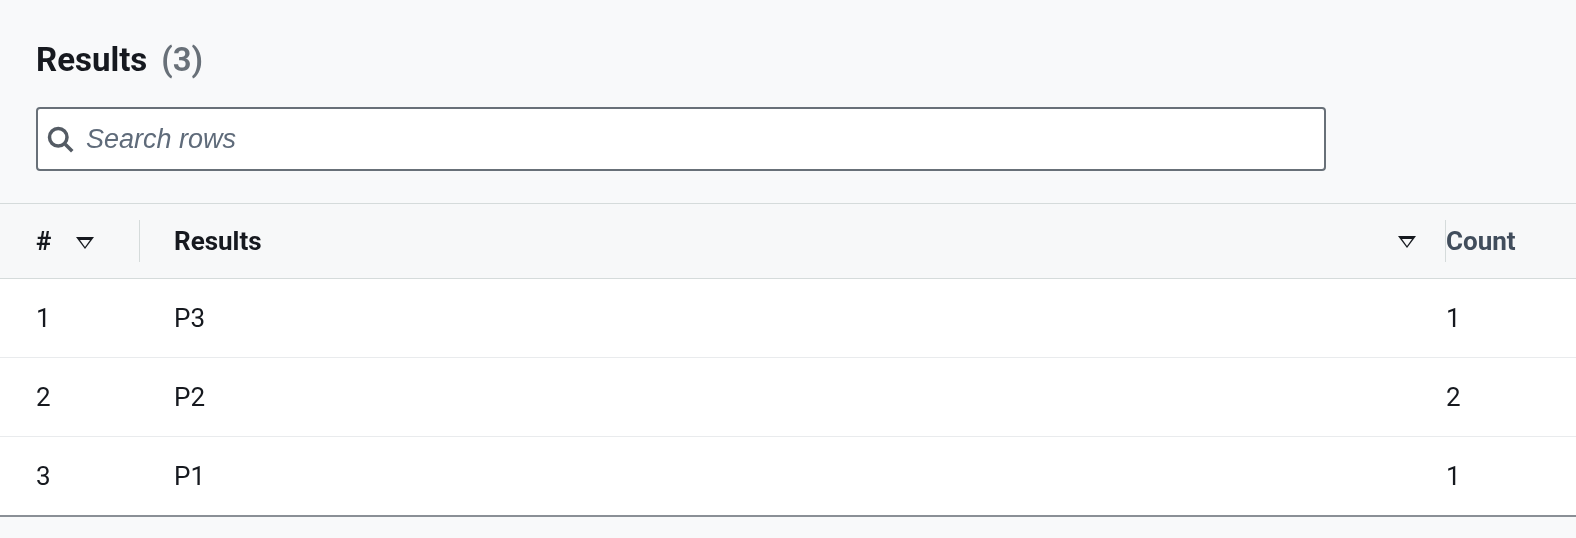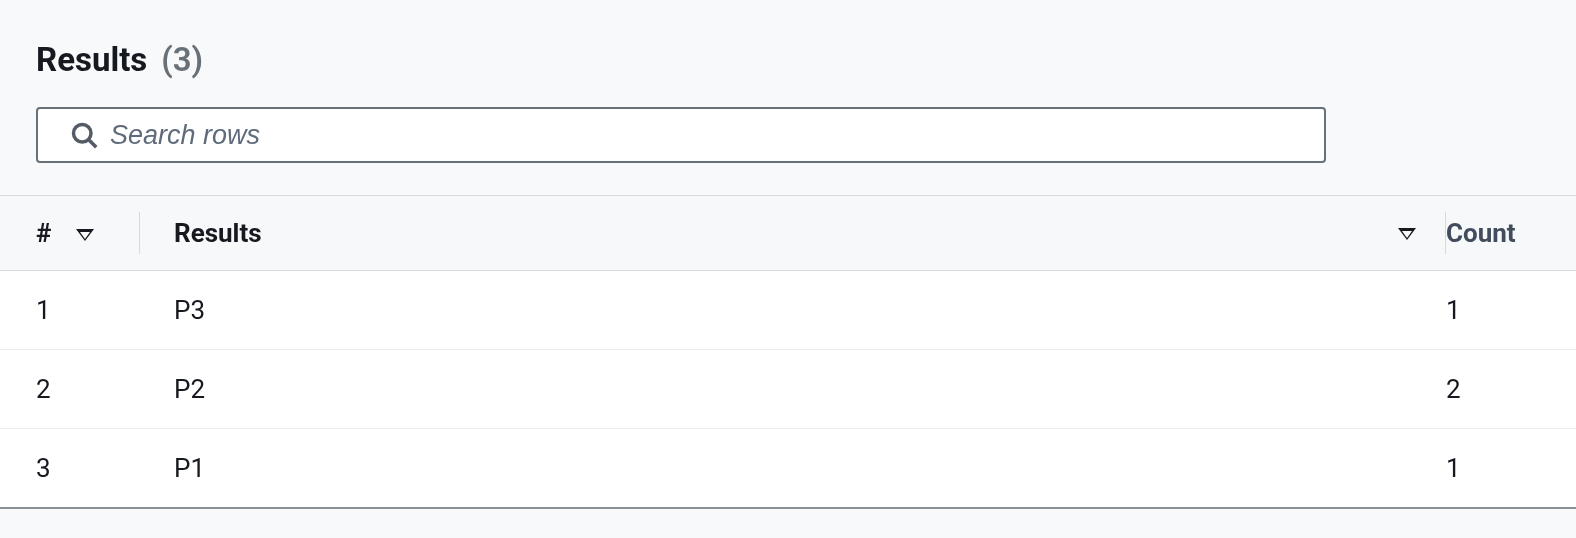--- a/index.html
+++ b/index.html
@@ -32,27 +32,27 @@
       color: #687078;
       font-weight: 600;
     }
     .search-wrap {
       padding: 0 36px;
       margin-bottom: 32px;
     }
     .search-box {
       position: relative;
       width: 1290px;
-      height: 56px;
+      height: 64px;
       border: 2px solid #687078;
       border-radius: 4px;
       background: #fff;
       display: flex;
       align-items: center;
-      padding: 0 32px;
+      padding: 0 8px;
       justify-content: center;
     }
     .search-icon {
       width: 28px;
       height: 28px;
       flex-shrink: 0;
       margin-right: 12px;
     }
     .search-input {
       flex: 1;

